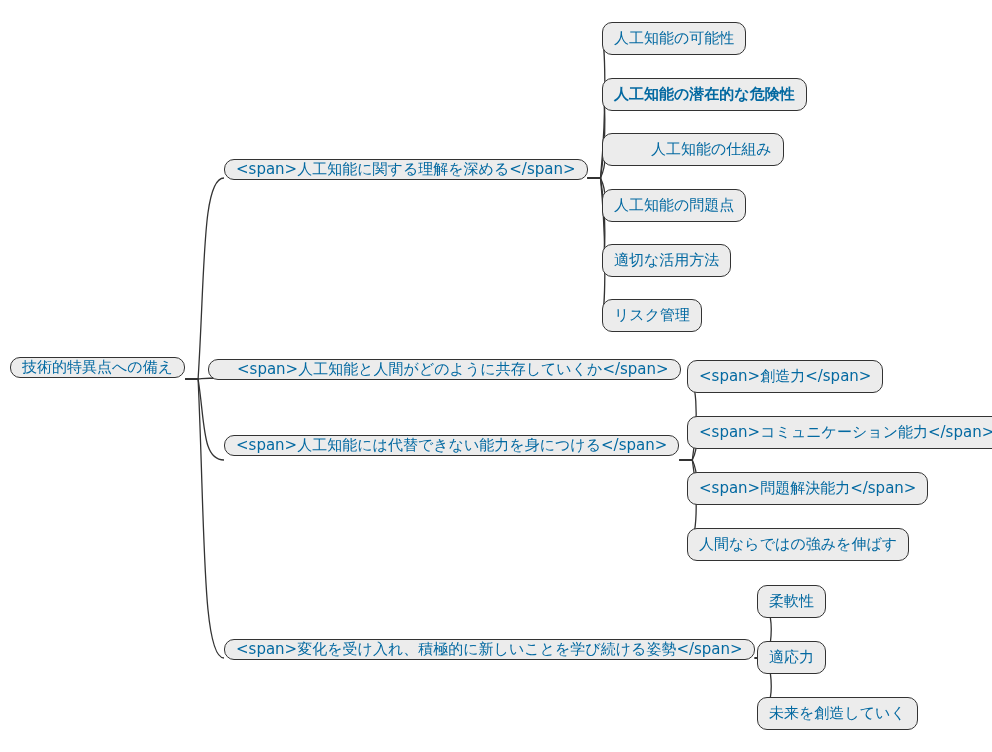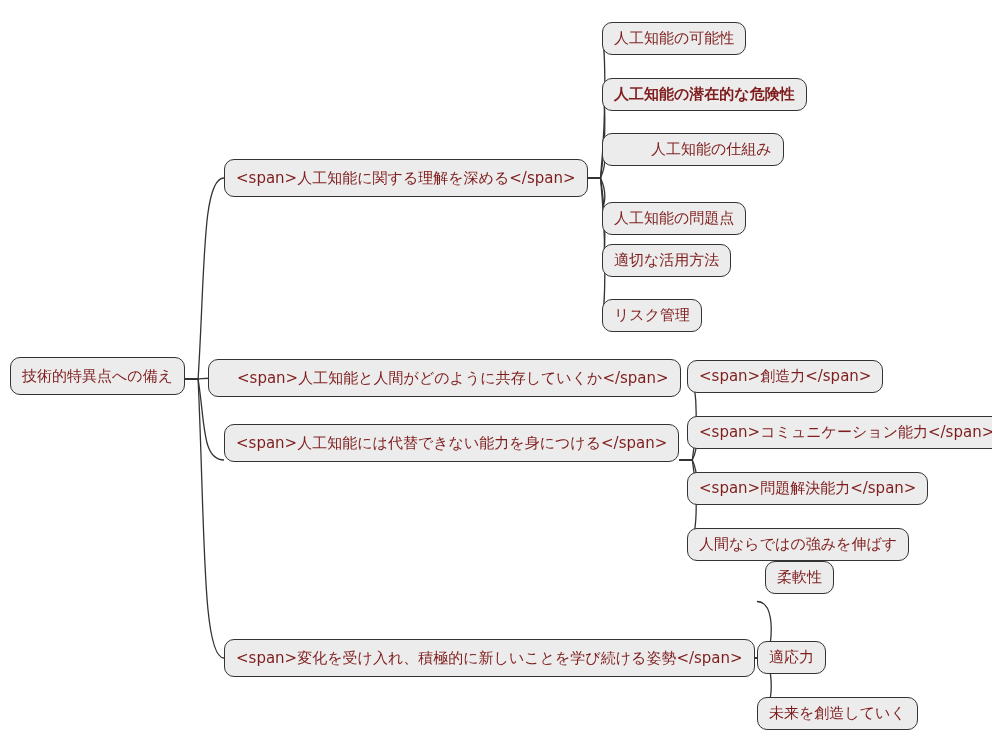--- a/index.html
+++ b/index.html
@@ -24,28 +24,28 @@
   .node {
     position: absolute;
     box-sizing: border-box;
     display: flex;
     align-items: center;
     justify-content: center;
     white-space: nowrap;
     background: #ececec;
     border: 1.5px solid #333333;
     border-radius: 10px;
-    color: #7f1d1d;
+    color: #0369a1;
     font-size: 15px;
     padding: 0 11px;
     height: 33px;
     z-index: 1;
   }
   .node.lvl0, .node.lvl1 {
-    height: 38px;
+    height: 21px;
   }
   .edge {
     fill: none;
     stroke: #333333;
     stroke-width: 1.3px;
   }
 </style>
 </head>
 <body>
 
@@ -67,26 +67,26 @@
       <path d="M 185.1 379.0 L 198.1 379.0 C 205.1 532.5, 202.1 658.0, 224.0 658.0" class="edge"></path>
       <path d="M 754.6 658.0 L 767.6 658.0 C 774.6 626.9, 771.6 601.5, 757.0 601.5" class="edge"></path>
       <path d="M 754.6 658.0 L 767.6 658.0 C 774.6 657.7, 771.6 657.5, 757.0 657.5" class="edge"></path>
       <path d="M 754.6 658.0 L 767.6 658.0 C 774.6 688.5, 771.6 713.5, 757.0 713.5" class="edge"></path>
     </svg>
 <div class="node lvl0" style="left: 10px; top: 357px;">技術的特異点への備え</div>
     <div class="node lvl1" style="left: 224px; top: 159px;">&lt;span&gt;人工知能に関する理解を深める&lt;/span&gt;</div>
     <div class="node lvl2" style="left: 602px; top: 22px;">人工知能の可能性</div>
     <div class="node lvl2" style="left: 602px; top: 78px; font-weight: bold;">人工知能の潜在的な危険性</div>
     <div class="node lvl2" style="left: 602px; top: 133px; padding-left: 48px;">人工知能の仕組み</div>
-    <div class="node lvl2" style="left: 602px; top: 189px; margin-top: 13px;">人工知能の問題点</div>
+    <div class="node lvl2" style="left: 602px; top: 189px;">人工知能の問題点</div>
     <div class="node lvl2" style="left: 602px; top: 244px;">適切な活用方法</div>
     <div class="node lvl2" style="left: 602px; top: 299px;">リスク管理</div>
     <div class="node lvl1" style="left: 208px; top: 359px; padding-left: 28px;">&lt;span&gt;人工知能と人間がどのように共存していくか&lt;/span&gt;</div>
-    <div class="node lvl1" style="left: 224px; top: 424px;">&lt;span&gt;人工知能には代替できない能力を身につける&lt;/span&gt;</div>
+    <div class="node lvl1" style="left: 224px; top: 435px;">&lt;span&gt;人工知能には代替できない能力を身につける&lt;/span&gt;</div>
     <div class="node lvl2" style="left: 687px; top: 360px;">&lt;span&gt;創造力&lt;/span&gt;</div>
     <div class="node lvl2" style="left: 687px; top: 416px;">&lt;span&gt;コミュニケーション能力&lt;/span&gt;</div>
     <div class="node lvl2" style="left: 687px; top: 472px;">&lt;span&gt;問題解決能力&lt;/span&gt;</div>
     <div class="node lvl2" style="left: 687px; top: 528px;">人間ならではの強みを伸ばす</div>
     <div class="node lvl1" style="left: 224px; top: 639px;">&lt;span&gt;変化を受け入れ、積極的に新しいことを学び続ける姿勢&lt;/span&gt;</div>
-    <div class="node lvl2" style="left: 757px; top: 561px; margin-left: 8px;">柔軟性</div>
+    <div class="node lvl2" style="left: 757px; top: 585px;">柔軟性</div>
     <div class="node lvl2" style="left: 757px; top: 641px;">適応力</div>
     <div class="node lvl2" style="left: 757px; top: 697px;">未来を創造していく</div>
   </div>
 
 </body></html>

